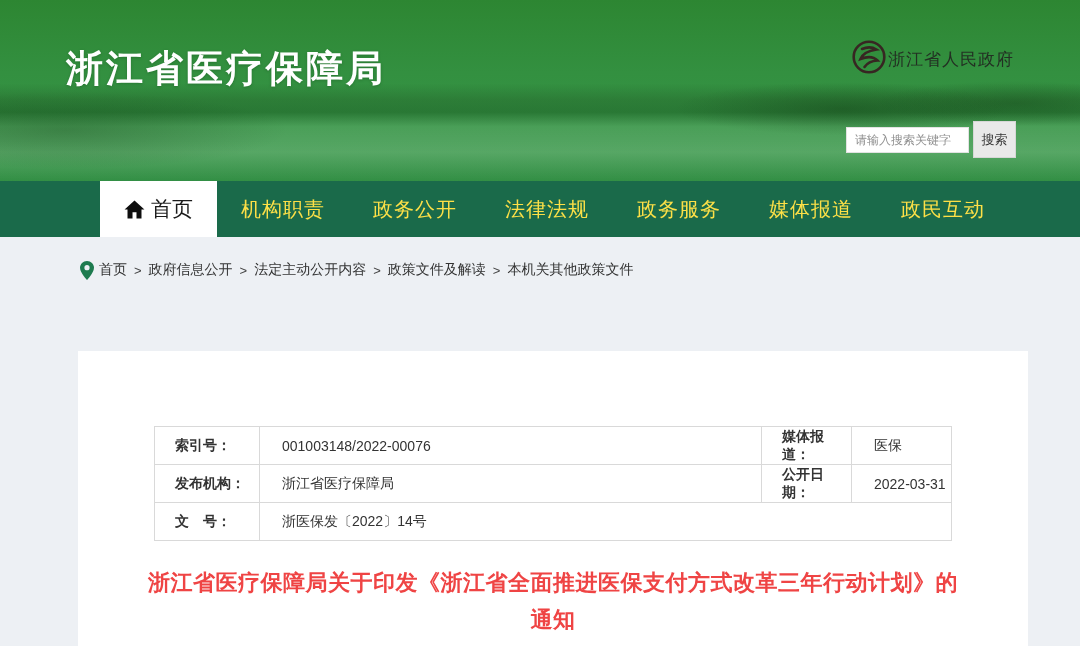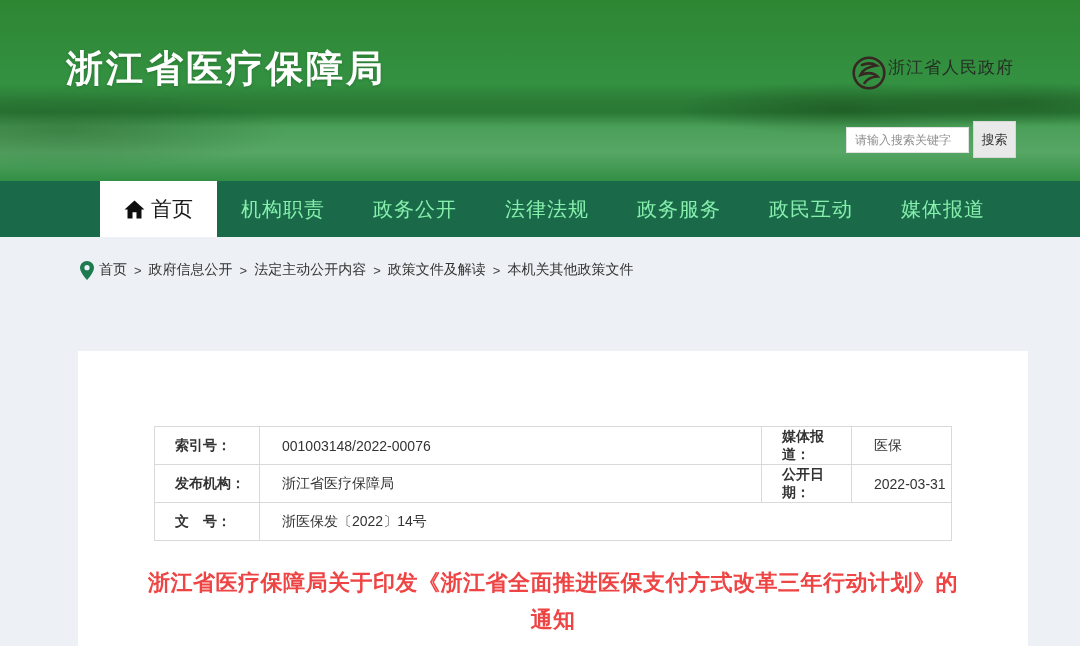--- a/index.html
+++ b/index.html
@@ -26,22 +26,22 @@
         rgba(0,60,20,.10) 100%),
       linear-gradient(180deg, #2d8632 0%, #339040 40%, #38984a 100%);
     overflow:hidden;
   }
   .banner-title {
     position:absolute; left:66px; top:44px;
     color:#fff; font-size:37px; font-weight:bold; letter-spacing:3px;
     text-shadow:0 1px 3px rgba(0,40,0,.25);
   }
   .gov-link {
-    position:absolute; right:66px; top:56px;
-    display:flex; align-items:flex-start; gap:2px; cursor:pointer;
+    position:absolute; right:66px; top:40px;
+    display:flex; align-items:center; gap:2px; cursor:pointer;
   }
   .gov-name { font-size:17px; color:#233023; letter-spacing:1px; }
   .search-bar { position:absolute; right:64px; top:121px; display:flex; align-items:center; }
   .search-input {
     width:123px; height:26px; border:1px solid #e2e2e2; background:#fff;
     font-size:12px; padding:7px 8px; color:#333; outline:none;
     font-family:"Liberation Sans","DejaVu Sans",sans-serif;
     margin-left:8px;
   }
   .search-input::placeholder { color:#8f8f8f; }
@@ -55,21 +55,21 @@
   
   .navbar { height:56px; background:#1a6a4a; display:flex; align-items:stretch; }
   .nav-spacer { width:100px; }
   .nav-tab-active {
     width:117px; background:#fff; color:#1a1a1a;
     display:flex; align-items:center; justify-content:center; gap:6px;
     font-size:21px; cursor:pointer;
   }
   .home-icon { display:flex; align-items:center; }
   .nav-item {
-    width:132px; color:#86efac; font-size:20px;
+    width:132px; color:#fde047; font-size:20px;
     display:flex; align-items:center; justify-content:center;
     cursor:pointer; letter-spacing:1px;
   }
 
   
   .breadcrumb-band {
     height:66px; background:#edf0f4;
     display:flex; align-items:center; padding-left:80px;
   }
   .pin-icon { display:flex; align-items:center; margin-right:5px; }
@@ -129,22 +129,22 @@
       <svg width="21" height="19" viewBox="0 0 24 22">
         <path d="M12 0.5 L23.5 11 h-3.4 v10.5 h-5.8 v-7.2 h-4.6 v7.2 H3.9 V11 H0.5 Z" fill="#0e0e0e"></path>
       </svg>
     </span>
     <span>首页</span>
   </div>
   <div class="nav-item">机构职责</div>
   <div class="nav-item">政务公开</div>
   <div class="nav-item">法律法规</div>
   <div class="nav-item">政务服务</div>
+  <div class="nav-item">媒体报道</div>
   <div class="nav-item">政民互动</div>
-  <div class="nav-item">媒体报道</div>
 </nav>
 
 <div class="breadcrumb-band">
   <span class="pin-icon">
     <svg width="14" height="19" viewBox="0 0 14 19">
       <path d="M7 0C3.1 0 0 3 0 6.8 0 11.9 7 19 7 19s7-7.1 7-12.2C14 3 10.9 0 7 0z" fill="#1e7b4f"></path>
       <circle cx="7" cy="6.7" r="2.6" fill="#edf0f4"></circle>
     </svg>
   </span>
   <span class="crumb">首页</span>

